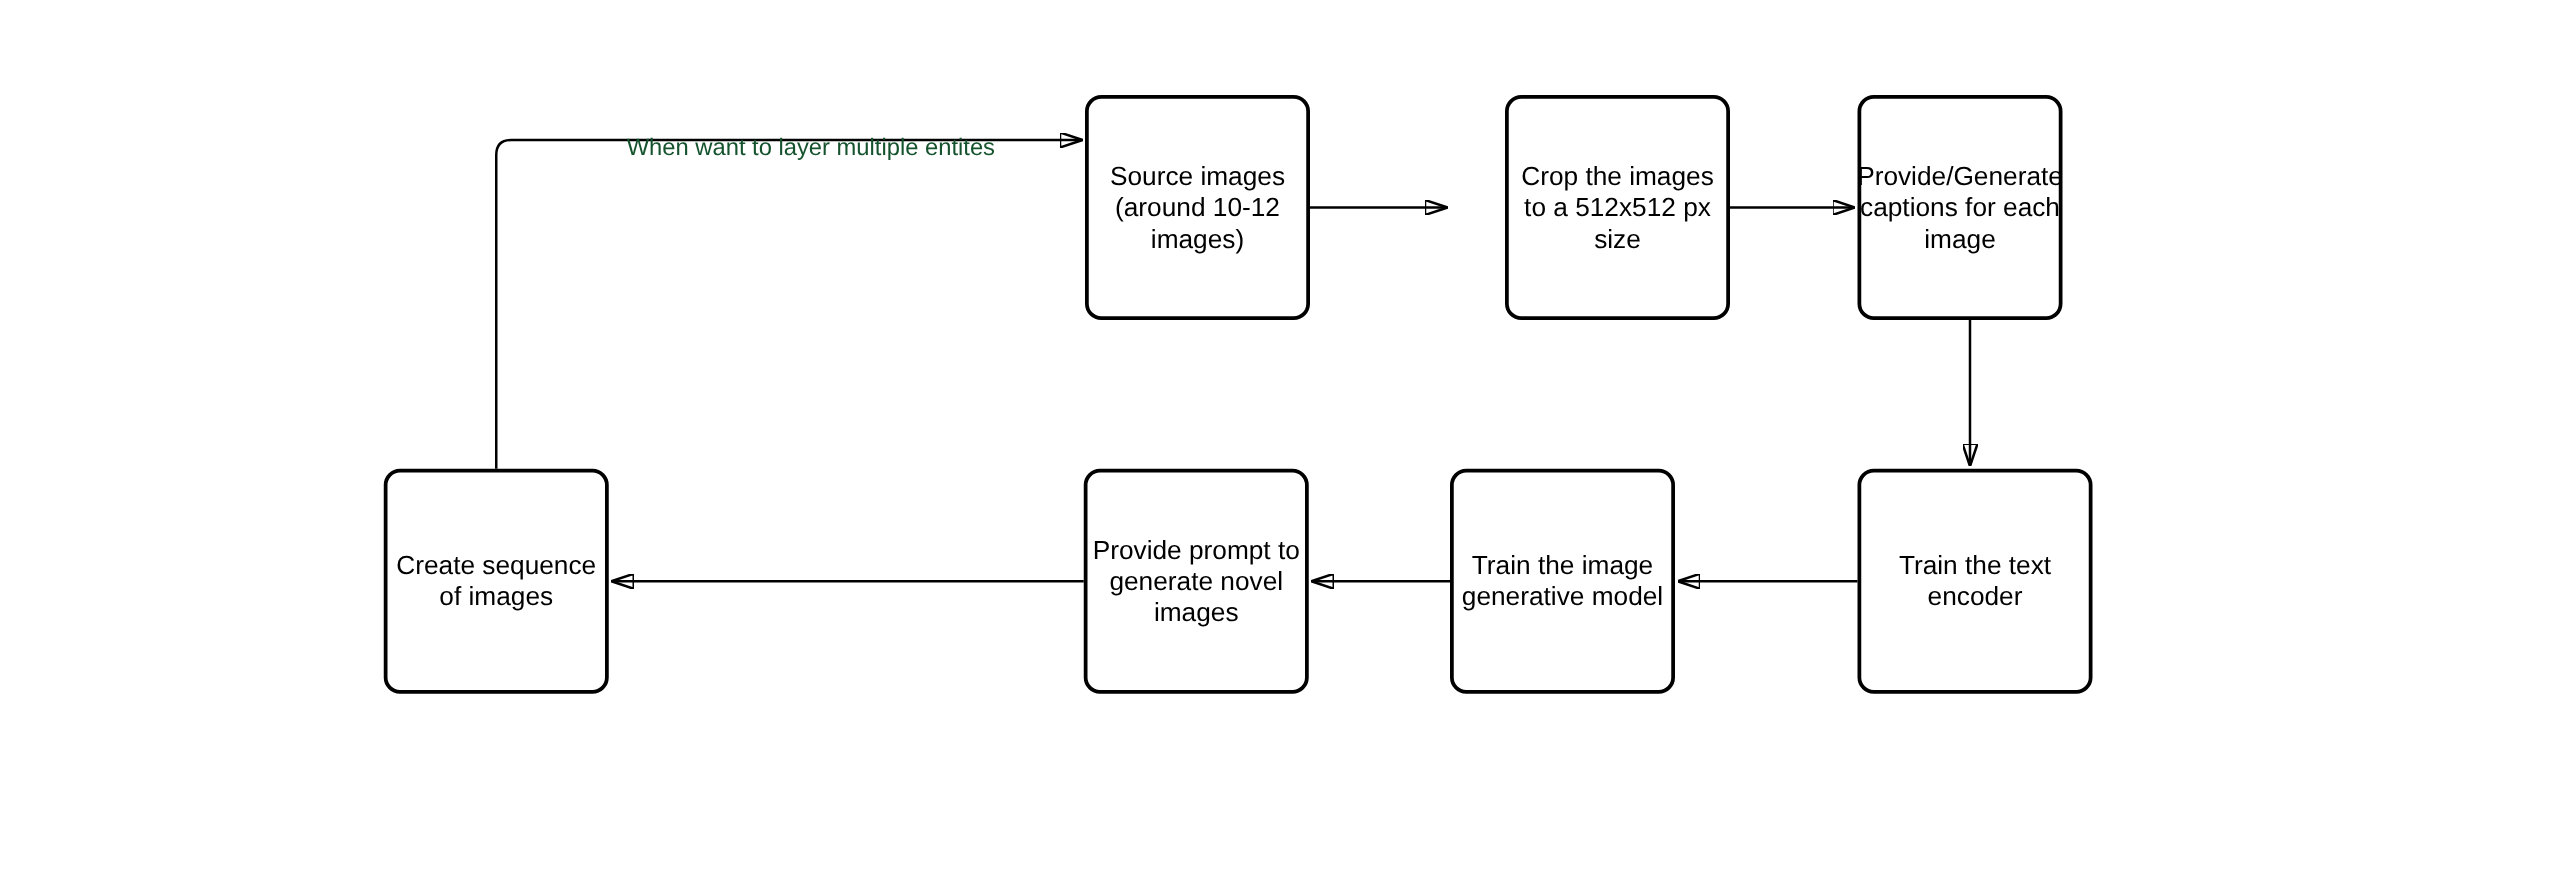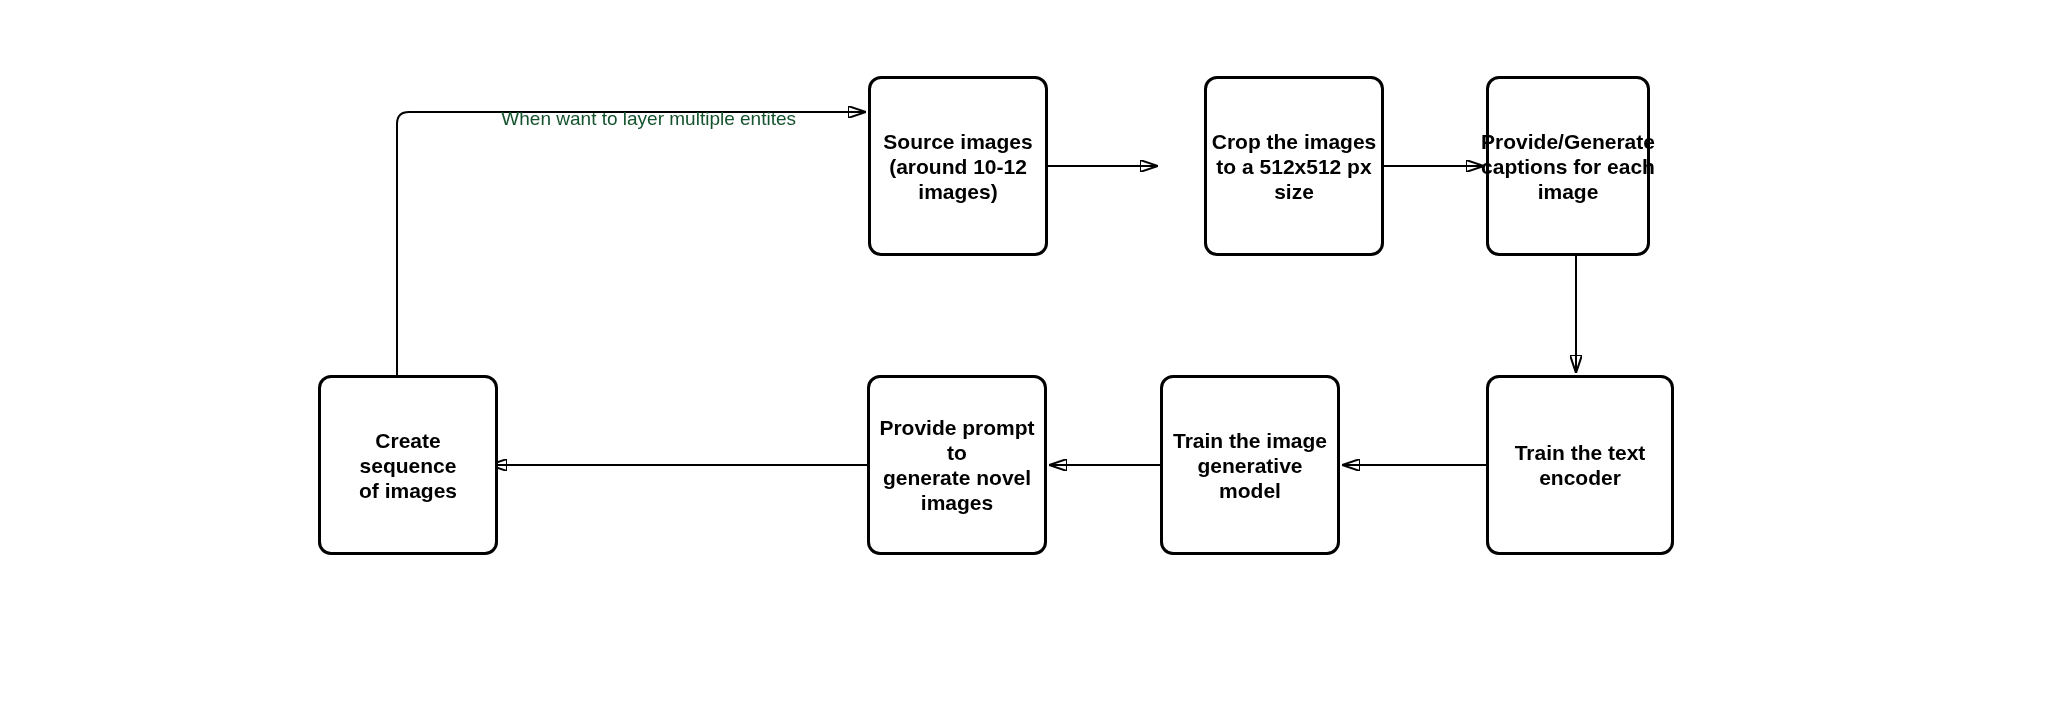--- a/index.html
+++ b/index.html
@@ -34,32 +34,31 @@
     width: 180px;
     height: 180px;
     background: #ffffff;
     border: 3px solid #000000;
     border-radius: 13px;
     display: flex;
     align-items: center;
     justify-content: center;
     text-align: center;
     padding: 16px 3px;
-    font-weight: bold;
   }
   .node-label {
     font-size: 21px;
     line-height: 25px;
     white-space: pre-line;
     color: #000000;
   }
   .n1 { left: 868px;  top: 76px; }
   .n2 { left: 1204px; top: 76px; }
   .n3 { left: 1486px; top: 76px; width: 164px; }
-  .n4 { left: 307px;  top: 375px; margin-left: 11px; }
+  .n4 { left: 307px;  top: 375px; }
   .n5 { left: 867px;  top: 375px; }
   .n6 { left: 1160px; top: 375px; }
   .n7 { left: 1486px; top: 375px; width: 188px; }
   .edge-label {
     position: absolute;
     left: 484px;
     top: 67px;
     width: 312px;
     text-align: right;
     font-size: 19px;

